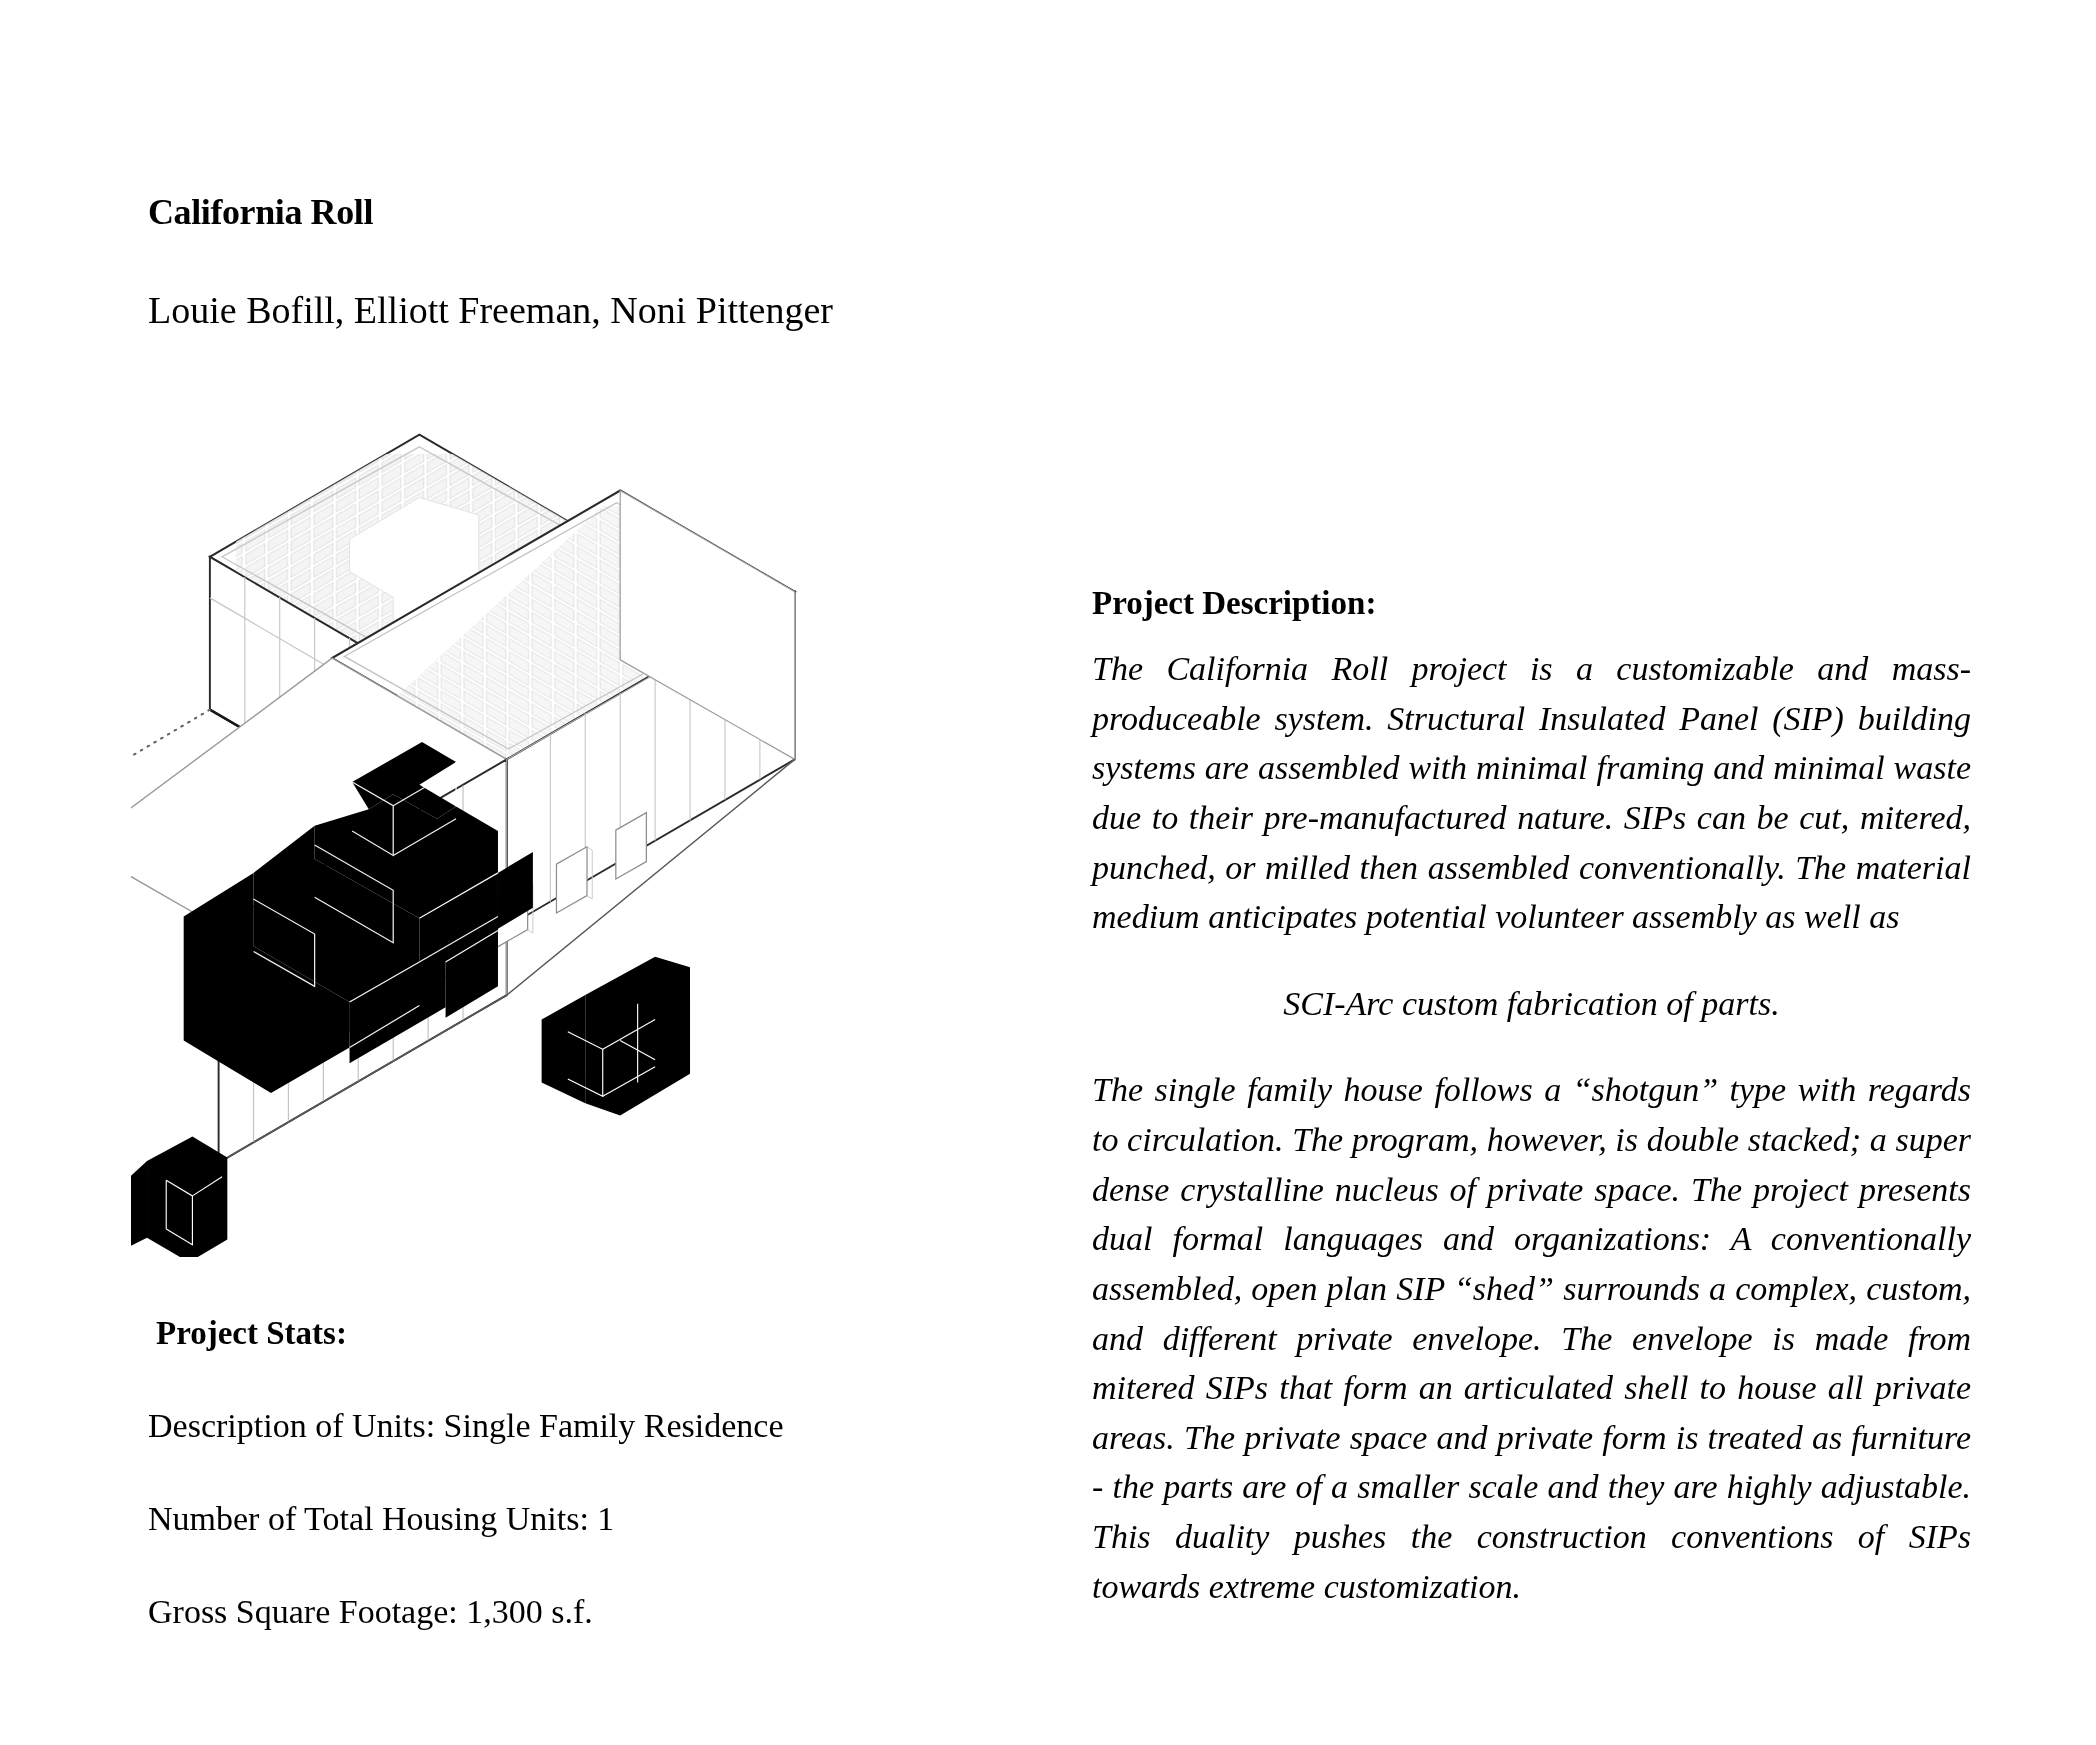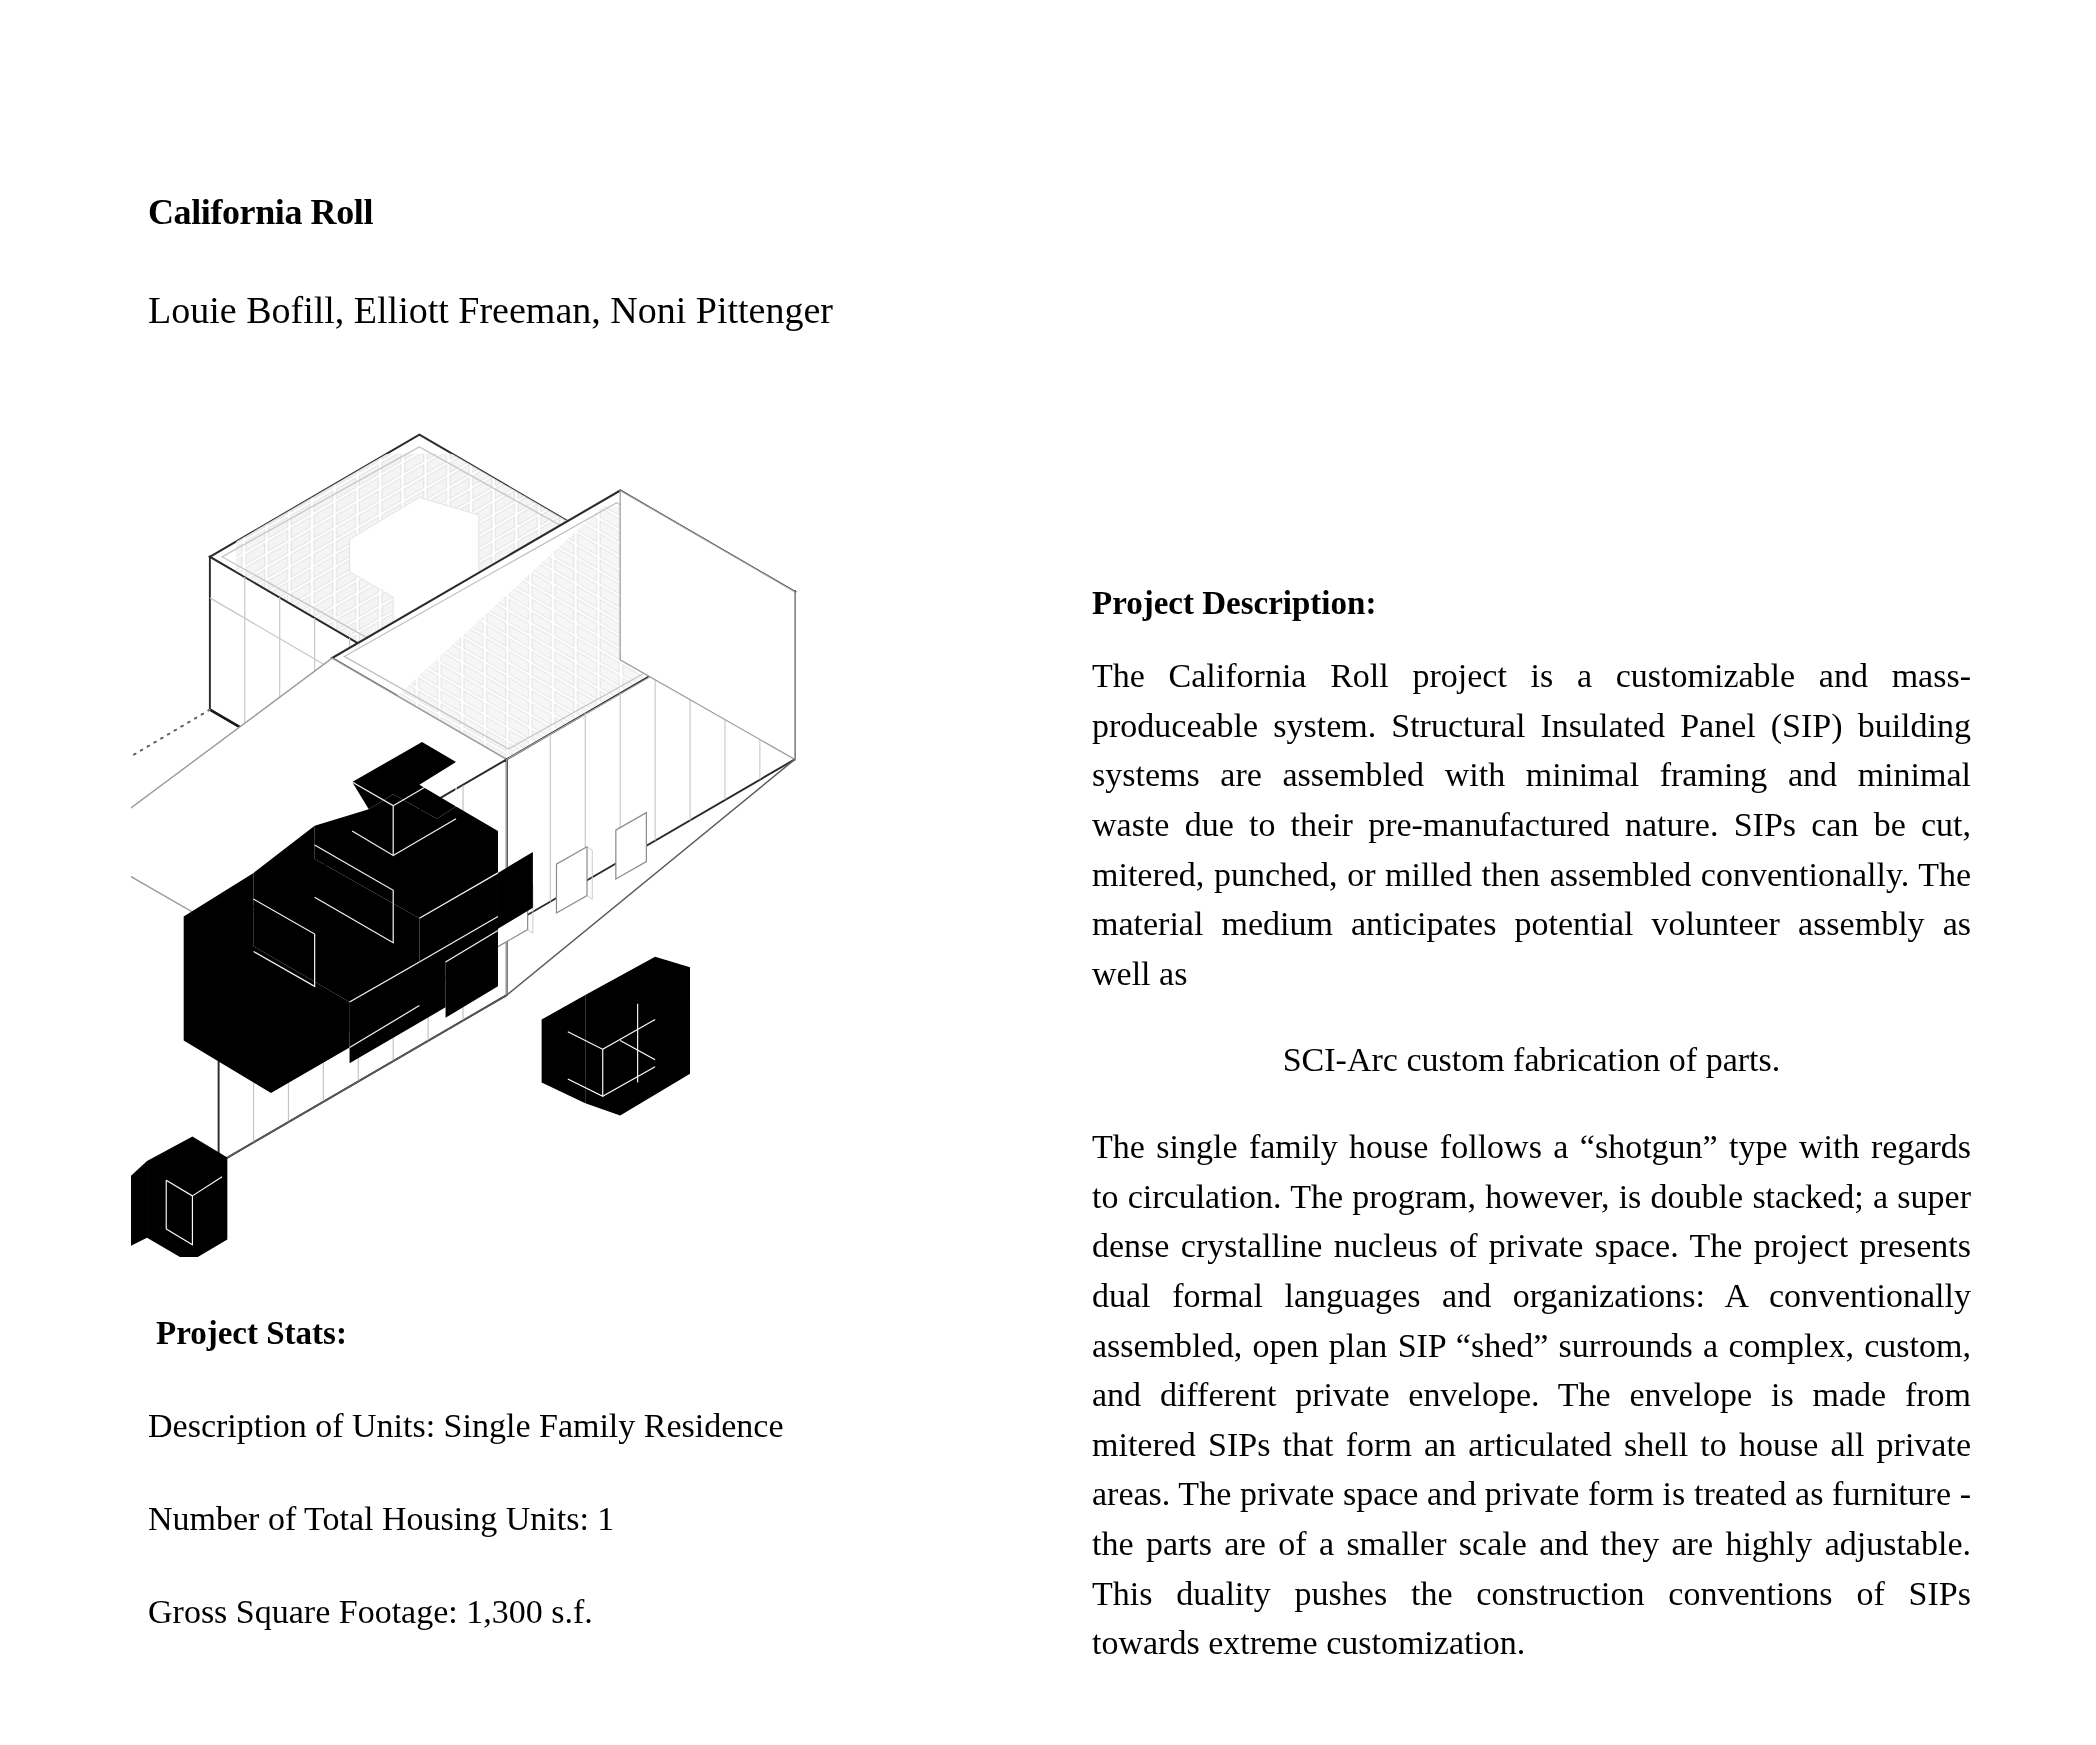--- a/index.html
+++ b/index.html
@@ -71,28 +71,29 @@
   #desc-column {
     position: absolute;
     left: 1092px;
     top: 587px;
     width: 879px;
   }
   #desc-heading {
     font-size: 33px;
     font-weight: bold;
     line-height: 1.0;
-    margin: 0 0 31px 0;
+    margin: 0 0 24px 0;
   }
   .desc-para {
     font-size: 34px;
     line-height: 1.46;
     text-align: justify;
     margin: 0 0 37px 0;
     hyphens: none;
+    font-style: italic;
   }
   .desc-para:last-child { margin-bottom: 8px; }
   .no-justify { text-align: center; }
 </style>
 </head>
 <body>
 
 <div id="page-title">California Roll</div>
 <div id="authors">Louie Bofill, Elliott Freeman, Noni Pittenger</div>
 

